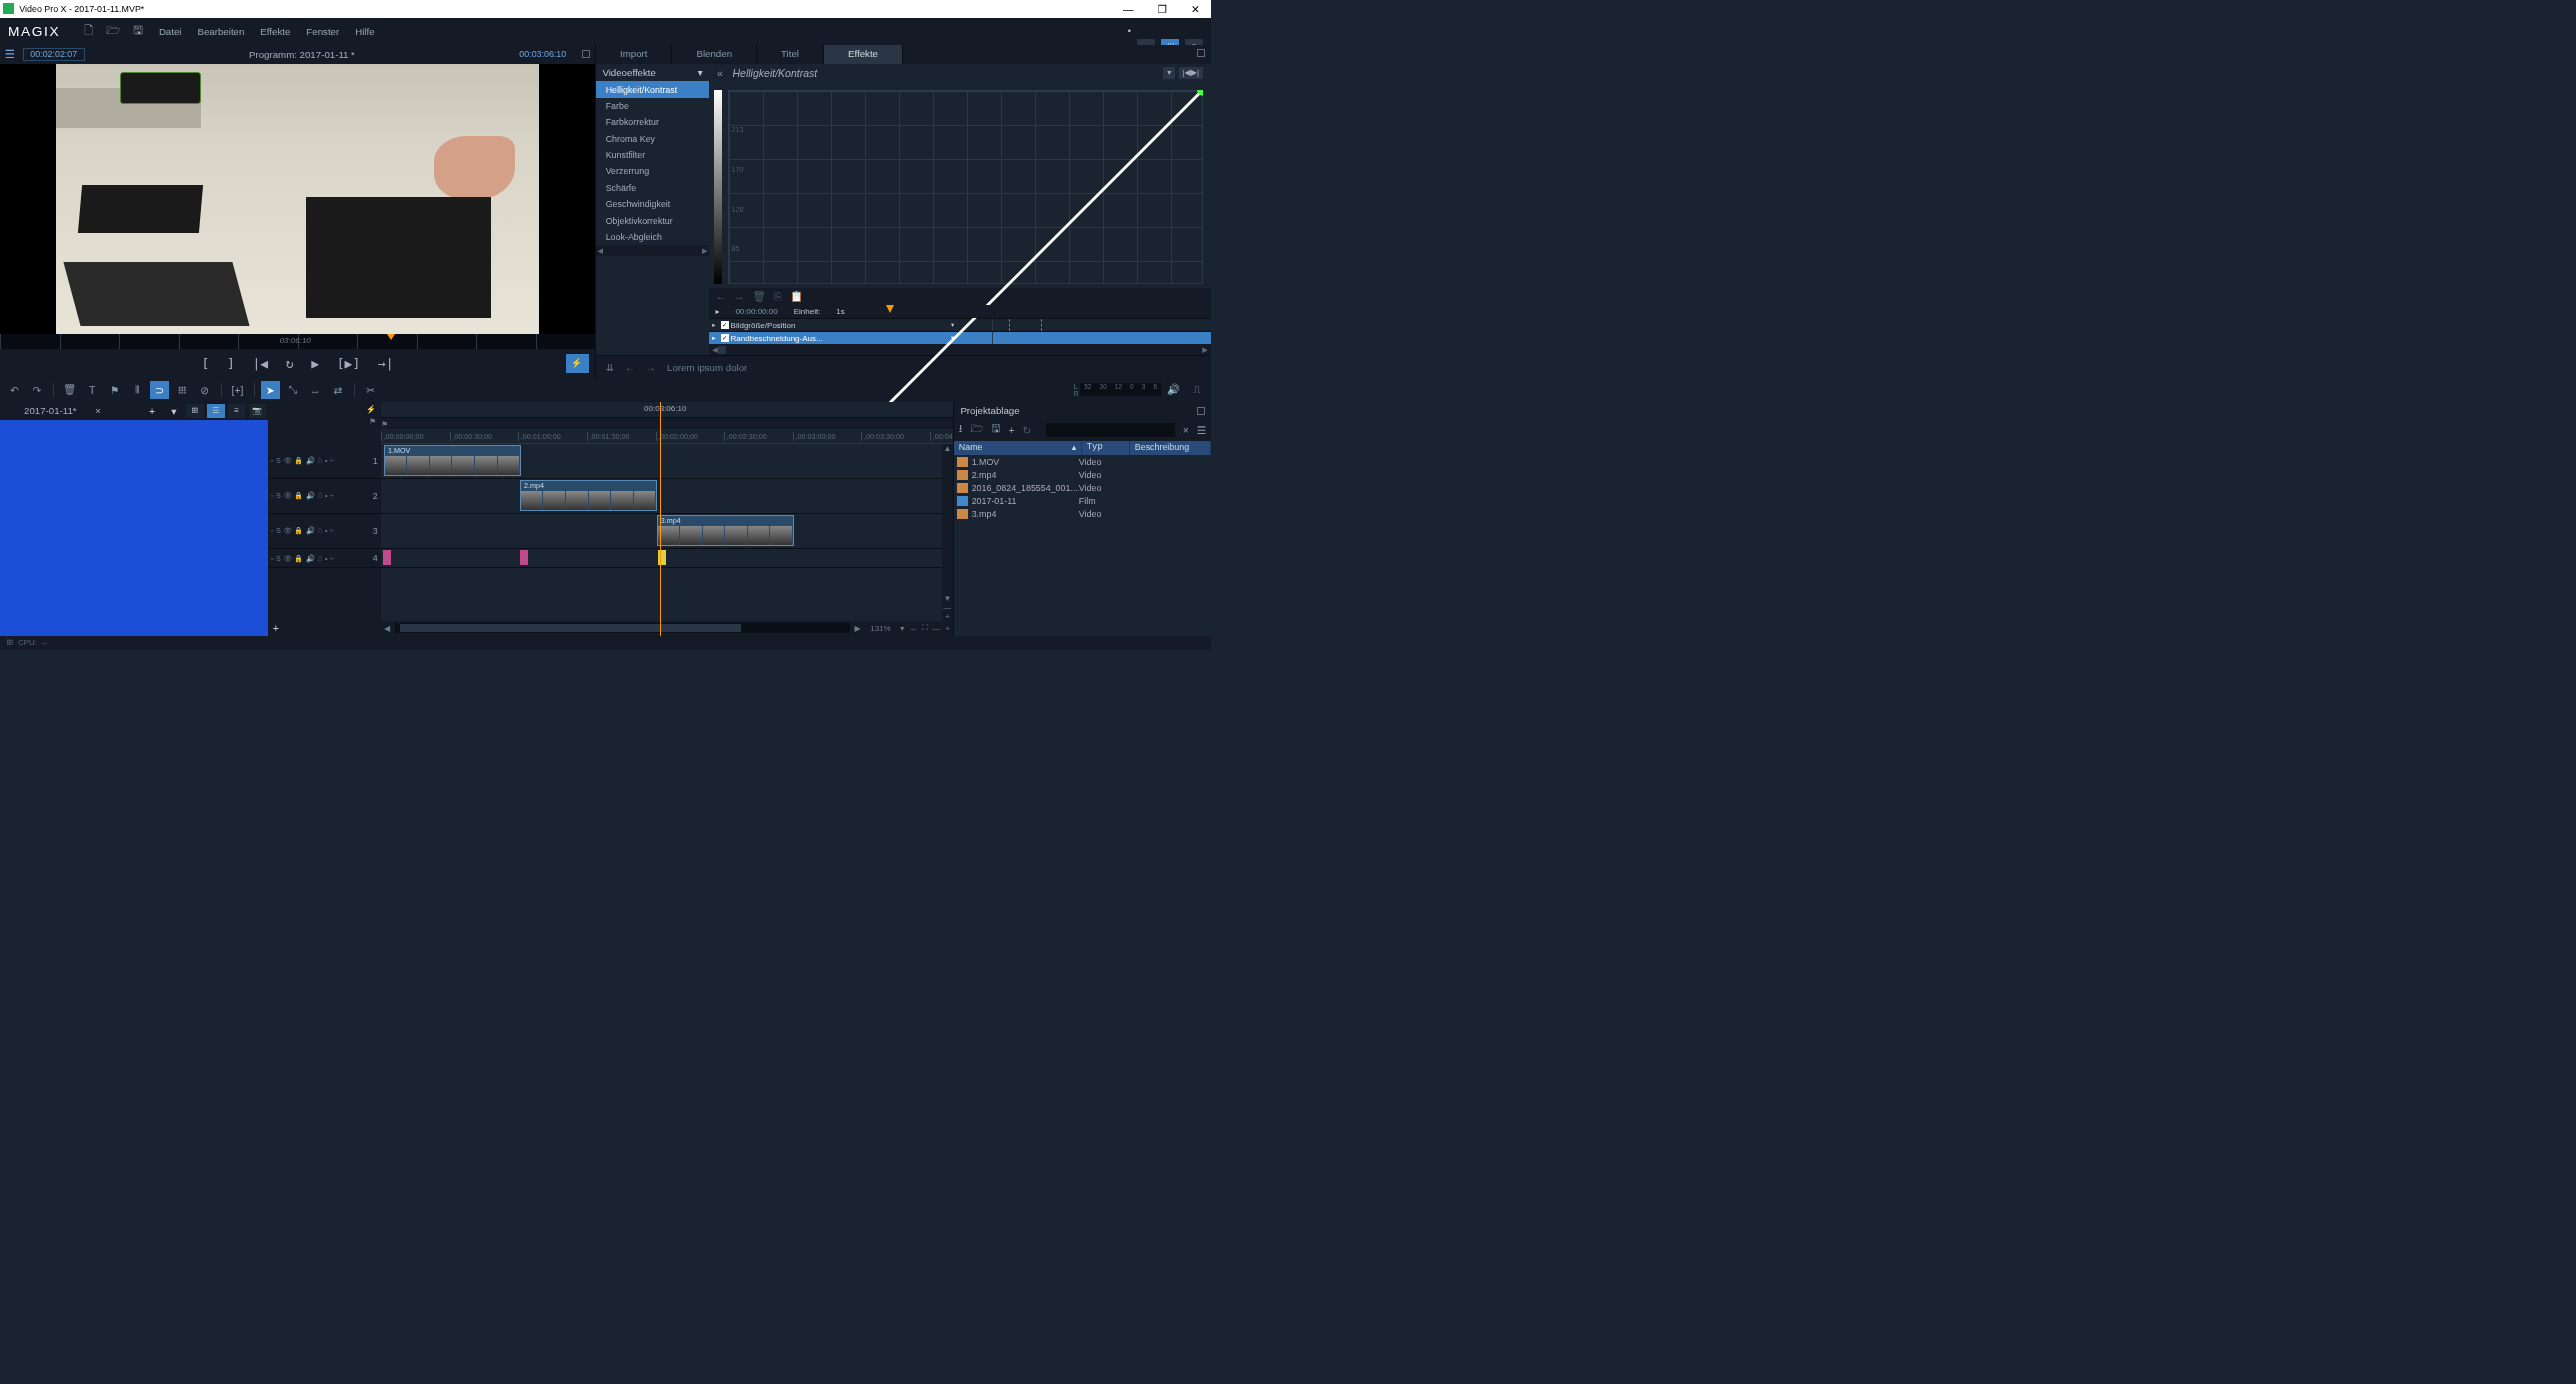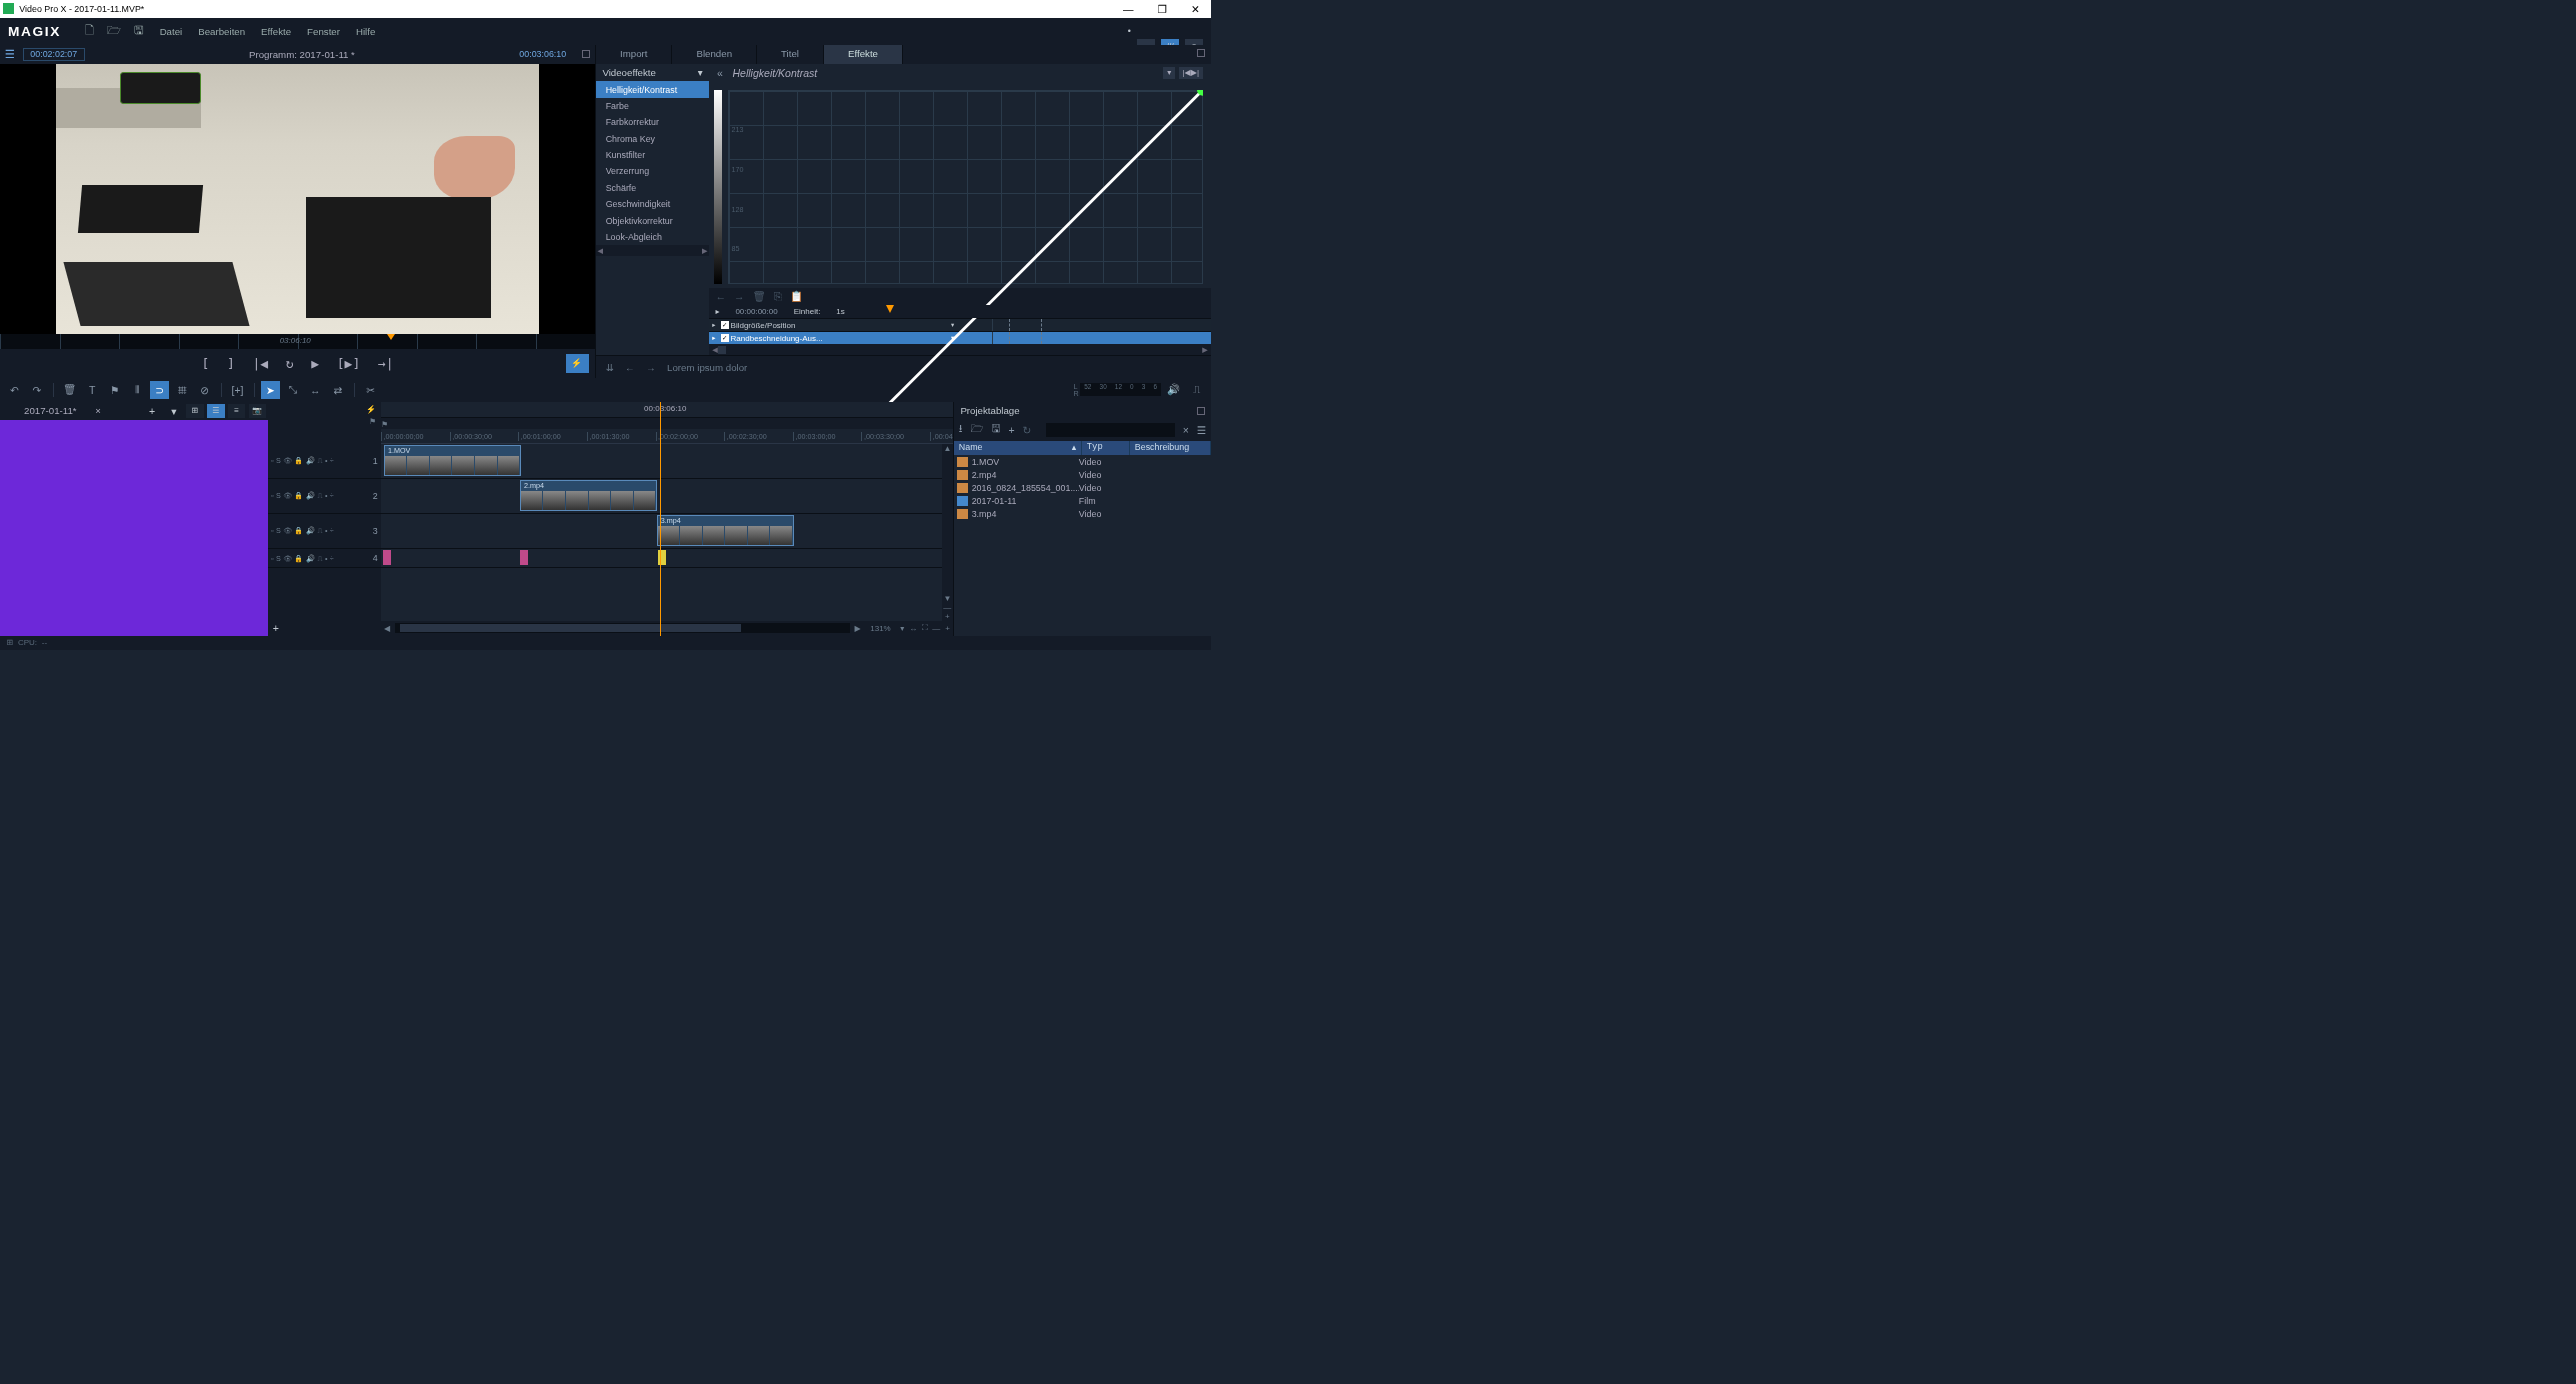--- a/index.html
+++ b/index.html
@@ -1,27 +1,27 @@
 <!DOCTYPE html>
 <html style="font-size:13px"><head>
 <meta charset="utf-8">
 <style>
 * { box-sizing: border-box; margin: 0; padding: 0; font-family: "Segoe UI", Arial, sans-serif; }
 body { background: #1a2330; color: #c0c8d0; font-size: 8.9px; overflow: hidden; }
-.app { width: 1211px; height: 650px; display: flex; flex-direction: column; background: #6d28d9; }
+.app { width: 1211px; height: 650px; display: flex; flex-direction: column; background: #1d4ed8; }
 
 
 .titlebar { height: 17.7px; background: #fff; display: flex; align-items: center; padding: 0 3.2px; color: #000; font-size: 8.9px; }
 .titlebar .appicon { width: 11.3px; height: 11.3px; background: #2a5; margin-right: 4.8px; }
 .titlebar .winctl { margin-left: auto; display: flex; gap: 24px; padding-right: 8px; font-size: 10.5px; }
 .titlebar .winctl span { cursor: pointer; }
 
 
 .menubar { height: 27px; background: #141b27; display: flex; align-items: center; padding: 0 8px; gap: 16px; }
-.logo { font-size: 13.7px; font-weight: bold; letter-spacing: 1.6px; color: #fff; margin-right: 8px; }
+.logo { font-size: 13.7px; font-weight: normal; letter-spacing: 1.6px; color: #fff; margin-right: 8px; }
 .menu-icons { display: flex; gap: 13px; font-size: 11.3px; color: #9aa; }
 .menu-items { display: flex; gap: 16px; color: #9aa; font-size: 9.7px; }
 .menu-right { margin-left: auto; display: flex; gap: 6.4px; align-items: center; }
 .menu-right .btn { width: 17.7px; height: 16px; background: #2a3546; display: flex; align-items: center; justify-content: center; font-size: 8.9px; margin-top: 32px; }
 .menu-right .btn.blue { background: #3b7fc4; }
 
 
 .main { flex: 1; display: flex; }
 
 

